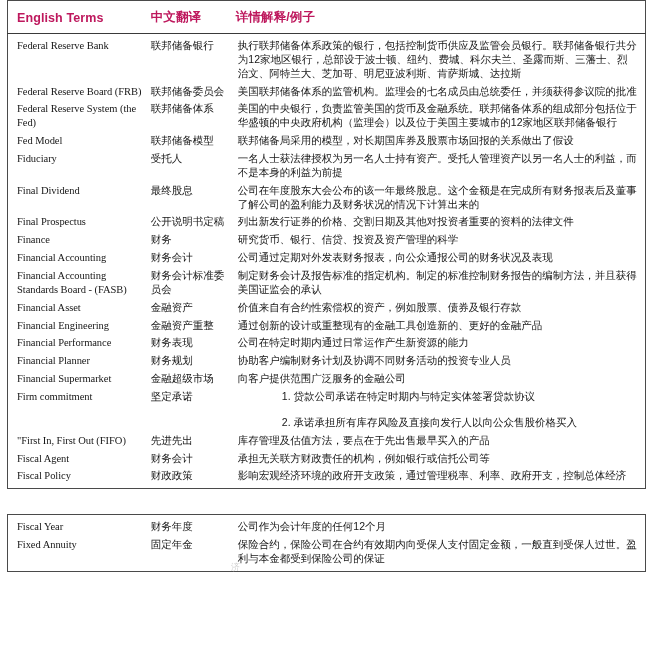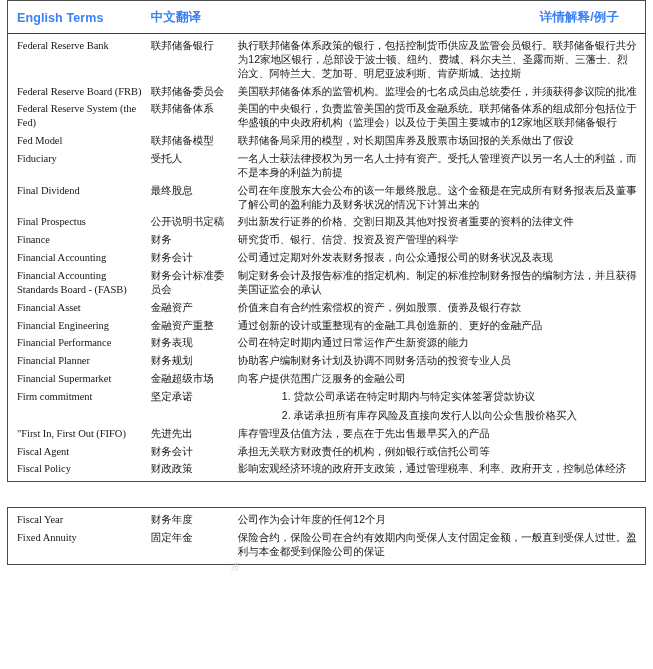--- a/index.html
+++ b/index.html
@@ -39,51 +39,51 @@
   }
 
   col.c-en  { width: 140px; }
   col.c-zh  { width: 88px; }
   col.c-def { width: 409px; }
 
   
   thead th {
     font-size: 12.5px;
     font-weight: bold;
-    color: #3b82f6;
+    color: #be185d;
     padding: 8px 0 7px 0;
     text-align: left;
     vertical-align: middle;
     border-bottom: 1.6px solid #3a3a3a;
     letter-spacing: 0.1px;
   }
   th.h-en  { padding-left: 9px; }
   th.h-zh  { padding-left: 3px; }
-  th.h-def { text-align: right; padding-right: 26px; }
+  th.h-def { text-align: left; padding-right: 26px; }
 
   
   tbody td {
     font-size: 10.5px;
     line-height: 1.32;
     vertical-align: top;
     padding: 2px 0 2px 0;
     color: #161616;
   }
   td.en  { padding-left: 9px; padding-right: 4px; letter-spacing: -0.05px; font-family: Liberation Serif, serif; }
   td.zh  { padding-left: 3px; padding-right: 3px; margin-top: 40px; }
   td.def { padding-left: 2px; padding-right: 8px; }
 
   tbody tr:first-child td { padding-top: 5px; }
   tbody tr:last-child  td { padding-bottom: 5px; }
   .num-line {
     display: block;
     padding-left: 44px;
     text-indent: 0;
   }
-  .num-line + .num-line { margin-top: 5px; }
+  .num-line + .num-line { margin-top: 12px; }
 
   
   .table-gap { height: 19px; }
 
   
   .bleed {
     position: absolute;
     left: 231px;
     top: 563px;
     font-size: 9px;

